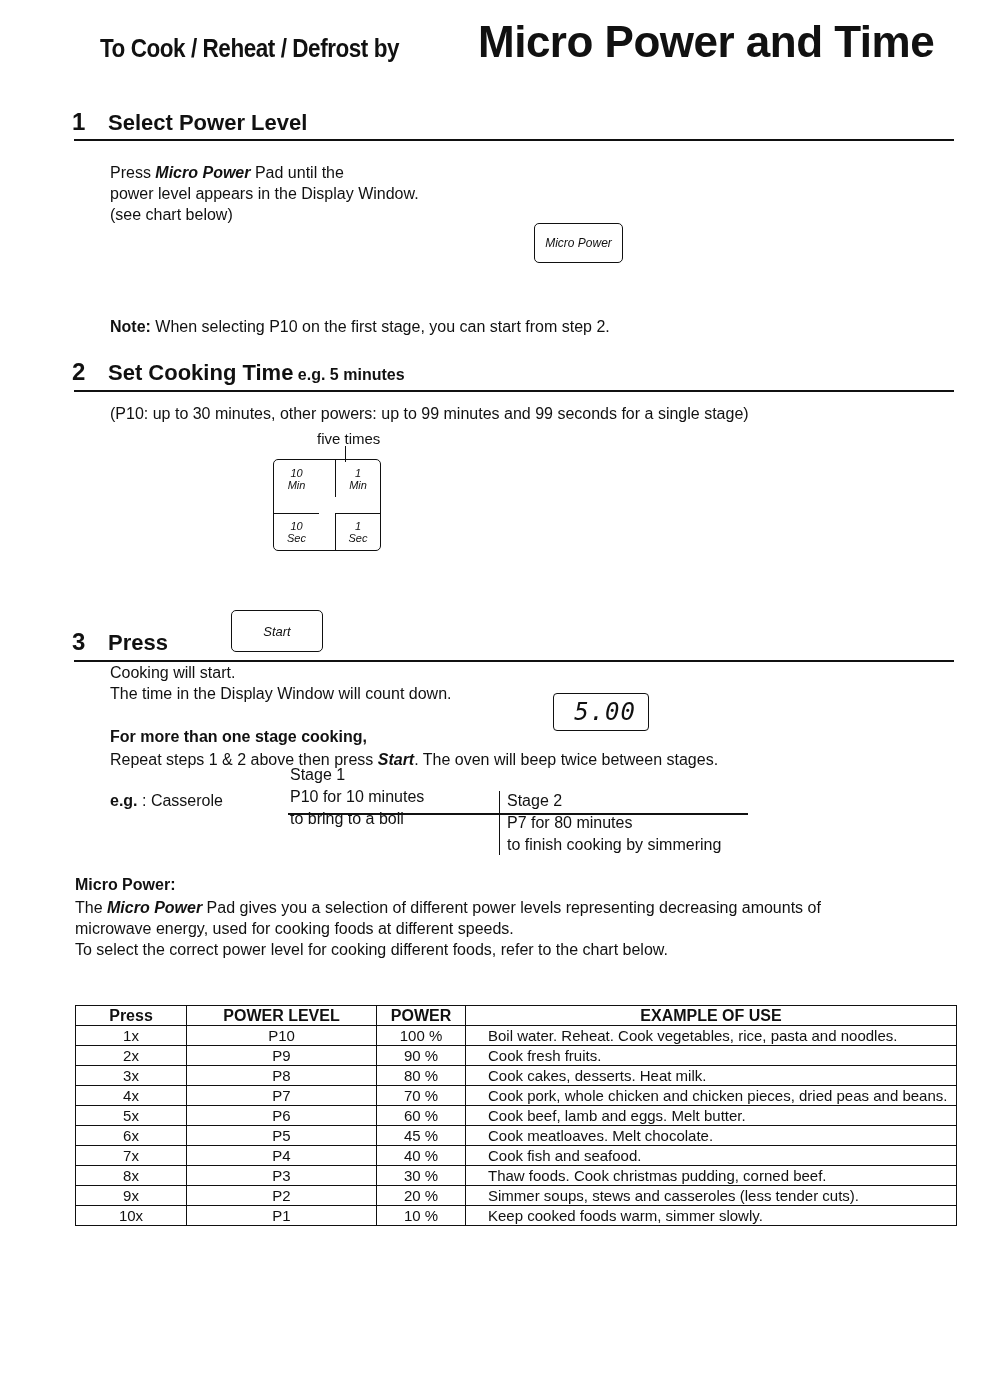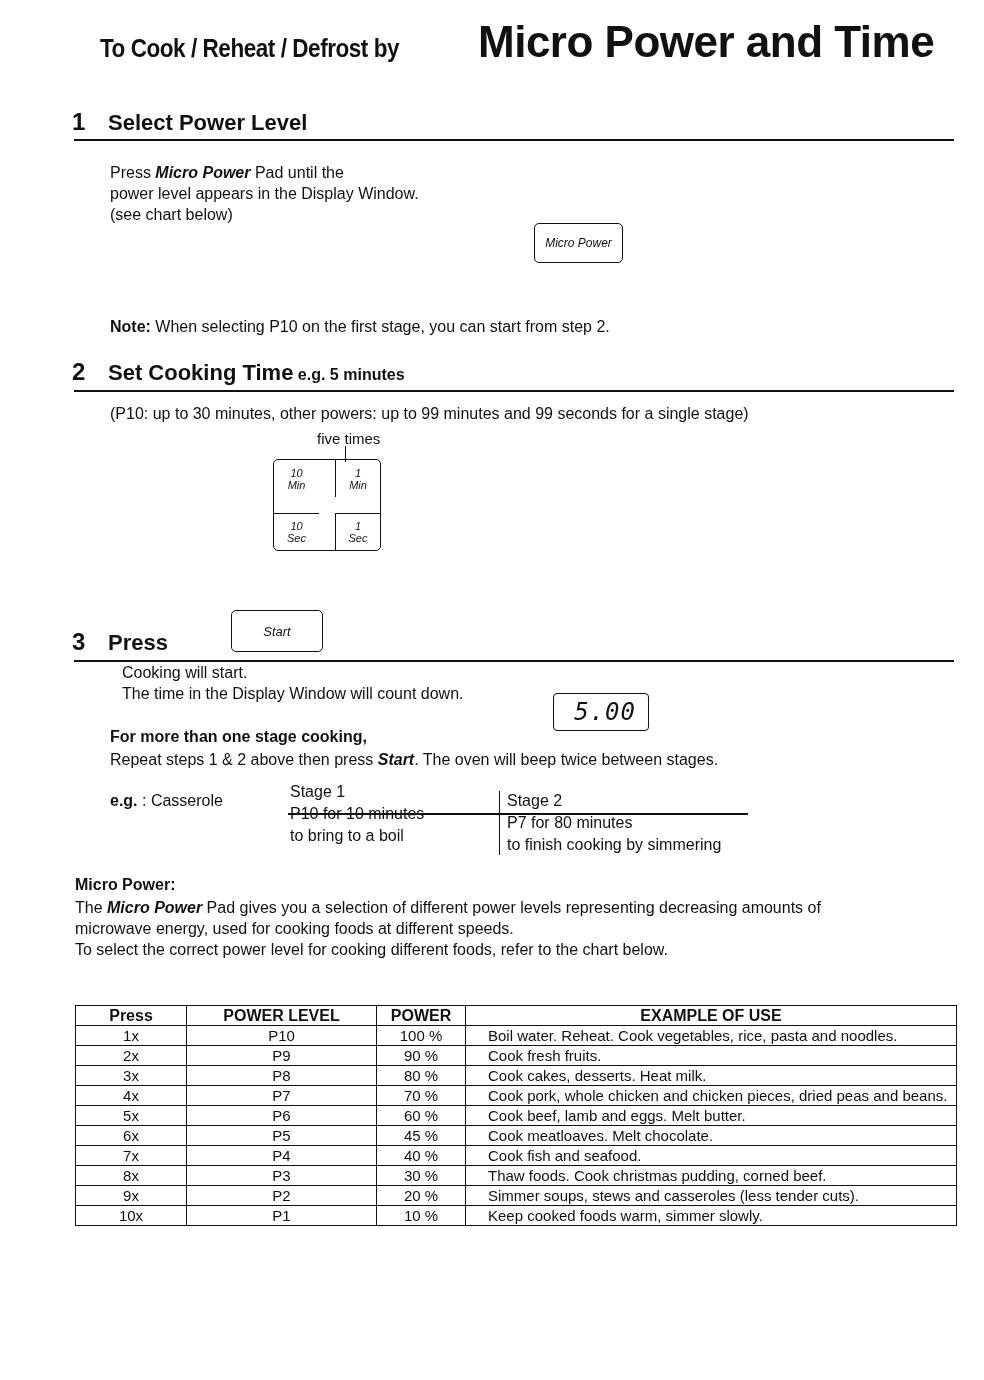--- a/index.html
+++ b/index.html
@@ -74,30 +74,30 @@
       <span>1</span>
       <span>Sec</span>
     </div>
 </div>
 
 <div class="abs sec-head" style="top:628px;">
   <span class="num">3</span><span>Press</span>
 </div>
 <div class="abs pad" style="left:231px; top:610px; width:90px; height:40px; font-size:13px;">Start</div>
 <div class="abs rule" style="top:660px;"></div>
-<div class="abs txt" style="left:110px; top:662px;margin-left:12px;">
+<div class="abs txt" style="left:110px; top:662px;">
   <div>Cooking will start.</div>
   <div>The time in the Display Window will count down.</div>
 </div>
 <div class="abs display">5.00</div>
 <div class="abs txt" style="left:110px; top:726px; font-weight:bold;">For more than one stage cooking,</div>
 <div class="abs txt" style="left:110px; top:749px;"><span>Repeat steps 1 &amp; 2 above then press </span><b class="i">Start</b><span>. The oven will beep twice between stages.</span></div>
 
 <div class="abs txt" style="left:110px; top:790px;"><b>e.g.</b><span> : Casserole</span></div>
-<div class="abs stage-col" style="left:290px; top:781px;">
+<div class="abs stage-col" style="left:290px; top:764px;">
   <div>Stage 1</div>
   <div>P10 for 10 minutes</div>
   <div>to bring to a boil</div>
 </div>
 <div class="abs stage-col" style="left:507px; top:790px;">
   <div>Stage 2</div>
   <div>P7 for 80 minutes</div>
   <div>to finish cooking by simmering</div>
 </div>
 <div class="abs" style="left:288px; top:813px; width:460px; height:1.5px; background:#111;"></div>

